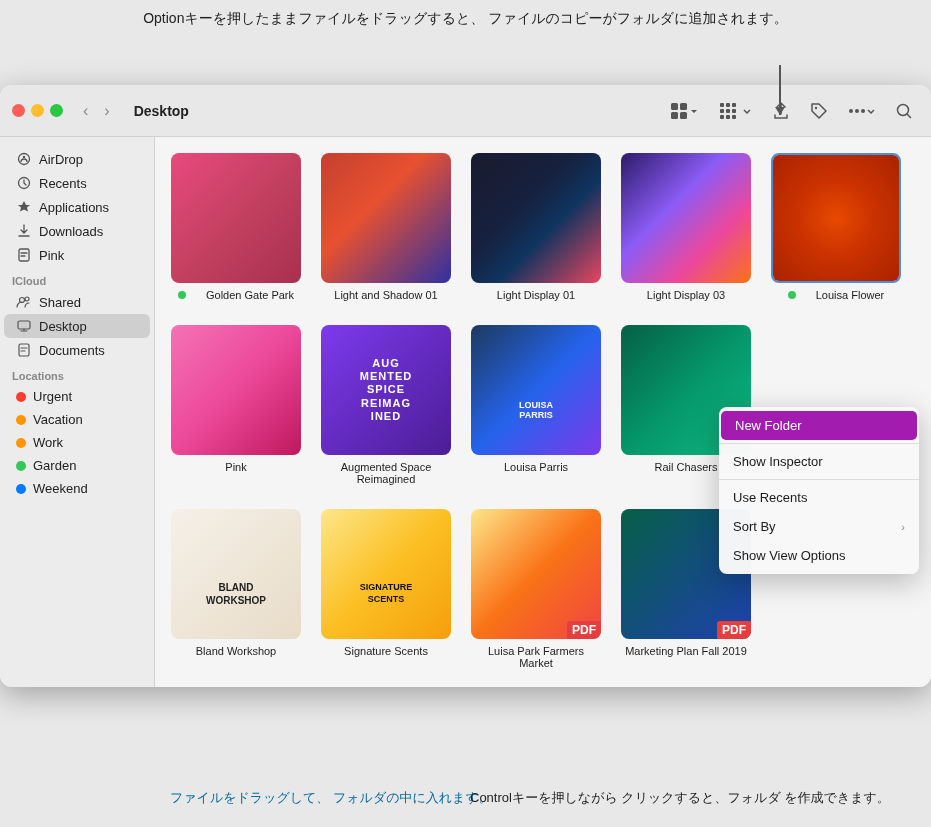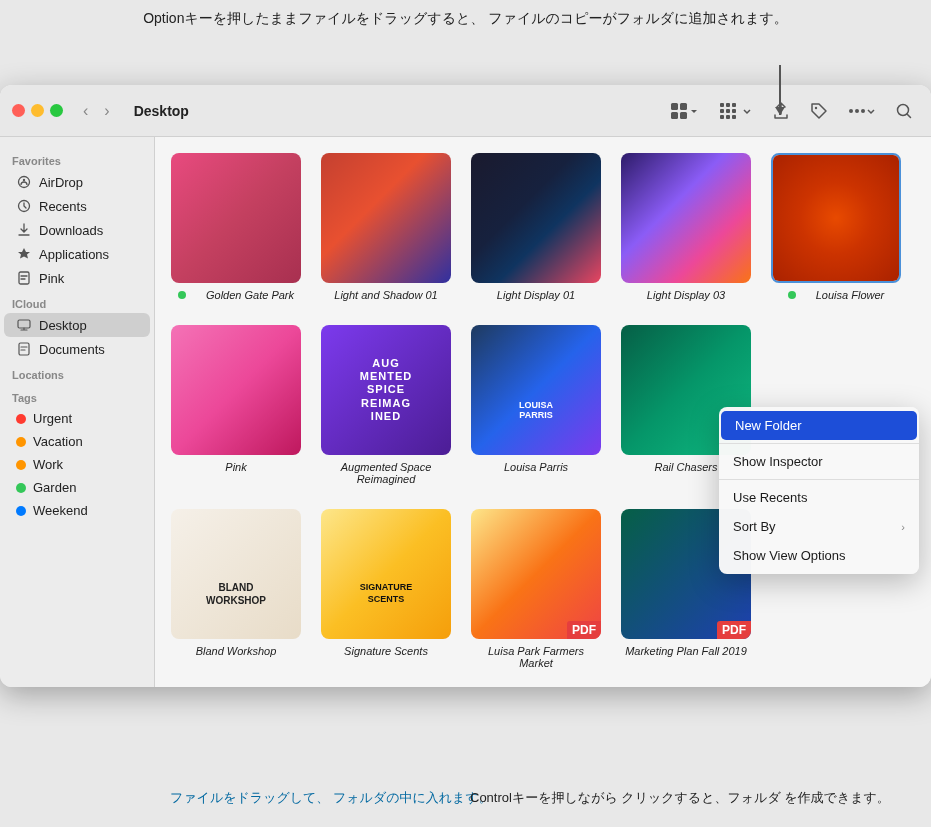--- a/index.html
+++ b/index.html
@@ -223,21 +223,20 @@
       justify-content: center;
     }
 
     .file-label {
       font-size: 11px;
       color: #222;
       text-align: center;
       display: flex;
       align-items: center;
       gap: 20px;
-      font-style: italic;
     }
     .file-dot {
       width: 8px;
       height: 8px;
       border-radius: 50%;
       flex-shrink: 0;
     }
 
     
     .img-golden-gate {
@@ -351,21 +350,21 @@
     .context-menu-item {
       display: flex;
       align-items: center;
       justify-content: space-between;
       padding: 7px 14px;
       font-size: 13px;
       color: #1a1a1a;
       cursor: pointer;
     }
     .context-menu-item.highlighted {
-      background: #1d4ed8;
+      background: #a21caf;
       color: white;
       border-radius: 5px;
       margin: 0 2px;
     }
     .context-menu-divider {
       height: 1px;
       background: #ddd;
       margin: 3px 0;
     }
 
@@ -448,21 +447,20 @@
       <svg width="18" height="18" viewBox="0 0 18 18" fill="none">
         <circle cx="8" cy="8" r="5.5" stroke="#555" stroke-width="1.5"></circle>
         <path d="M12 12l3.5 3.5" stroke="#555" stroke-width="1.5" stroke-linecap="round"></path>
       </svg>
     </button>
   </div>
 
   <div class="content-area">
 
     <div class="sidebar">
-      <div class="sidebar-section-label">Favorites</div>
       <div class="sidebar-item">
         <div class="sidebar-icon">
           <svg width="14" height="14" viewBox="0 0 14 14" fill="none">
             <circle cx="7" cy="7" r="5.5" stroke="#555" stroke-width="1.3"></circle>
             <path d="M4 10c0-1.657 1.343-3 3-3s3 1.343 3 3" stroke="#555" stroke-width="1.3"></path>
             <circle cx="7" cy="5" r="1.2" fill="#555"></circle>
           </svg>
         </div>
         <span>AirDrop</span>
       </div>
@@ -471,44 +469,55 @@
           <svg width="14" height="14" viewBox="0 0 14 14" fill="none">
             <circle cx="7" cy="7" r="5.5" stroke="#555" stroke-width="1.3"></circle>
             <path d="M7 4v3l2 2" stroke="#555" stroke-width="1.3" stroke-linecap="round"></path>
           </svg>
         </div>
         <span>Recents</span>
       </div>
       <div class="sidebar-item">
         <div class="sidebar-icon">
           <svg width="14" height="14" viewBox="0 0 14 14" fill="none">
+            <path d="M7 1l2 4h4l-3 2.5 1 4L7 9.5 3 11.5l1-4L1 5h4z" fill="#555"></path>
+          </svg>
+        </div>
+        <span>Applications</span>
+      </div>
+      <div class="sidebar-item">
+        <div class="sidebar-icon">
+          <svg width="14" height="14" viewBox="0 0 14 14" fill="none">
             <path d="M7 1v8M4 6l3 3 3-3M2 12h10" stroke="#555" stroke-width="1.3" stroke-linecap="round"></path>
           </svg>
         </div>
         <span>Downloads</span>
-      </div>
-      <div class="sidebar-item">
-        <div class="sidebar-icon">
-          <svg width="14" height="14" viewBox="0 0 14 14" fill="none">
-            <path d="M7 1l2 4h4l-3 2.5 1 4L7 9.5 3 11.5l1-4L1 5h4z" fill="#555"></path>
-          </svg>
-        </div>
-        <span>Applications</span>
       </div>
       <div class="sidebar-item">
         <div class="sidebar-icon">
           <svg width="14" height="14" viewBox="0 0 14 14" fill="none">
             <rect x="2" y="1" width="10" height="12" rx="1.5" stroke="#555" stroke-width="1.3"></rect>
             <path d="M4 5h6M4 8h4" stroke="#555" stroke-width="1.3" stroke-linecap="round"></path>
           </svg>
         </div>
         <span>Pink</span>
       </div>
 
       <div class="sidebar-section-label">iCloud</div>
+      <div class="sidebar-item">
+        <div class="sidebar-icon">
+          <svg width="16" height="12" viewBox="0 0 16 12" fill="none">
+            <circle cx="6" cy="4" r="2.5" stroke="#555" stroke-width="1.2"></circle>
+            <path d="M1 11c0-2.761 2.239-5 5-5" stroke="#555" stroke-width="1.2" stroke-linecap="round"></path>
+            <circle cx="11" cy="3" r="2" stroke="#555" stroke-width="1.2"></circle>
+            <path d="M9 11c0-2.209 1.791-4 4-4" stroke="#555" stroke-width="1.2" stroke-linecap="round"></path>
+          </svg>
+        </div>
+        <span>Shared</span>
+      </div>
       <div class="sidebar-item active">
         <div class="sidebar-icon">
           <svg width="14" height="12" viewBox="0 0 14 12" fill="none">
             <rect x="1" y="1" width="12" height="8" rx="1.5" stroke="#555" stroke-width="1.2"></rect>
             <path d="M4 11h6M7 9v2" stroke="#555" stroke-width="1.2" stroke-linecap="round"></path>
           </svg>
         </div>
         <span>Desktop</span>
       </div>
       <div class="sidebar-item">
@@ -516,21 +525,20 @@
           <svg width="14" height="14" viewBox="0 0 14 14" fill="none">
             <rect x="2" y="1" width="10" height="12" rx="1.5" stroke="#555" stroke-width="1.2"></rect>
             <path d="M4 5h6M4 8h4" stroke="#555" stroke-width="1.2" stroke-linecap="round"></path>
           </svg>
         </div>
         <span>Documents</span>
       </div>
 
       <div class="sidebar-section-label">Locations</div>
 
-      <div class="sidebar-section-label">Tags</div>
       <div class="sidebar-item">
         <div class="tag-dot" style="background:#ff3b30;"></div>
         <span>Urgent</span>
       </div>
       <div class="sidebar-item">
         <div class="tag-dot" style="background:#ff9500;"></div>
         <span>Vacation</span>
       </div>
       <div class="sidebar-item">
         <div class="tag-dot" style="background:#ff9500;"></div>

